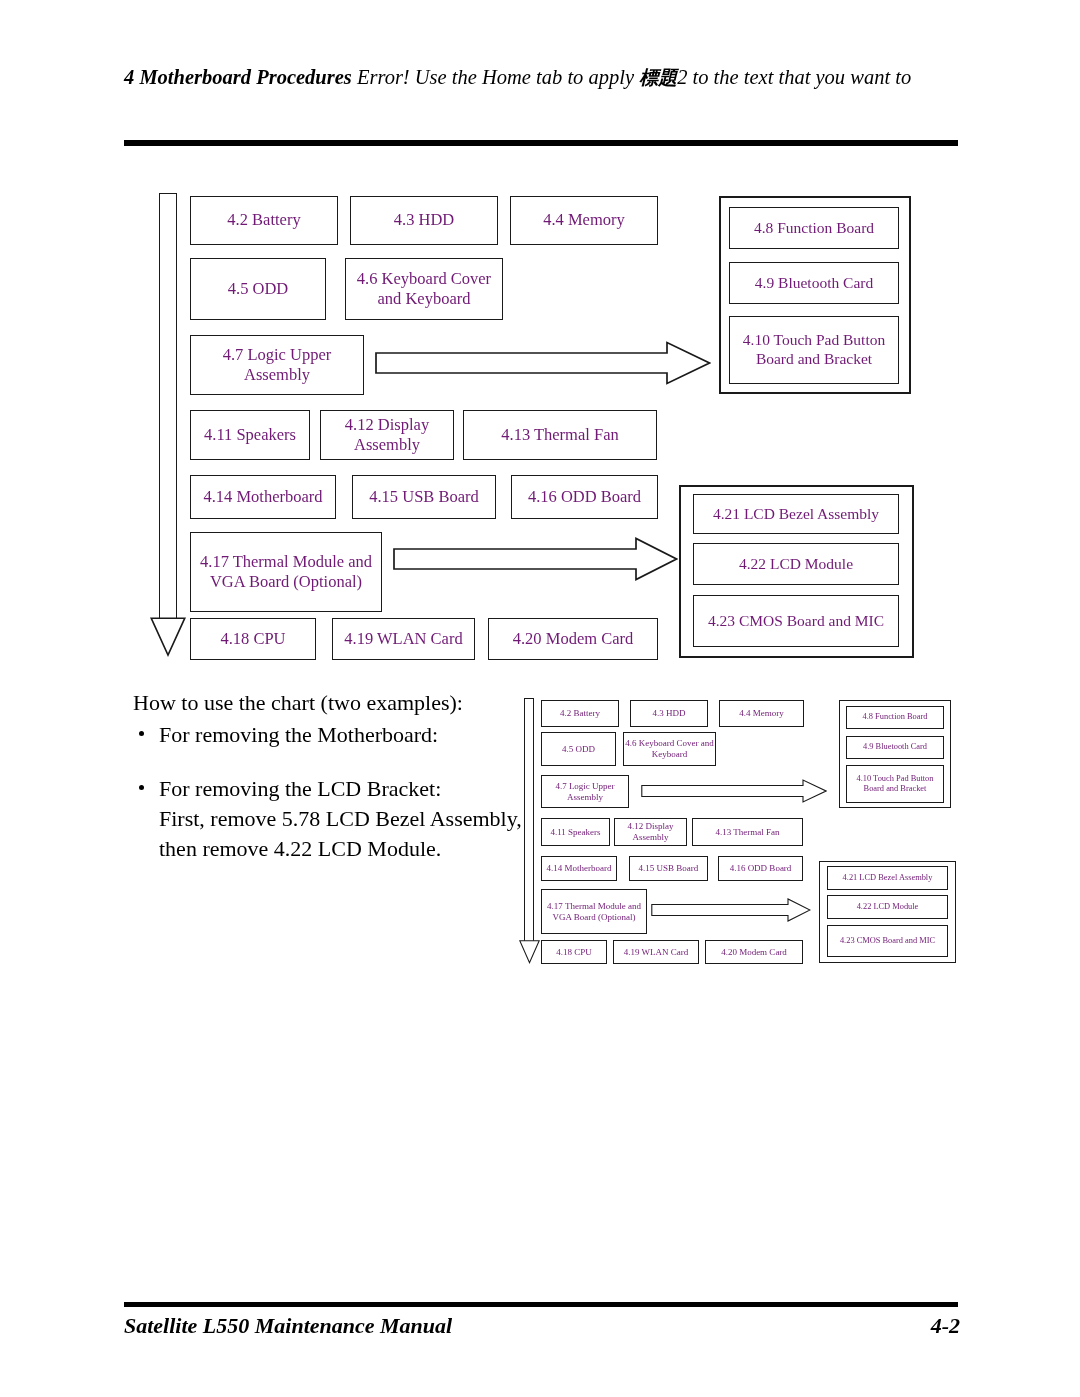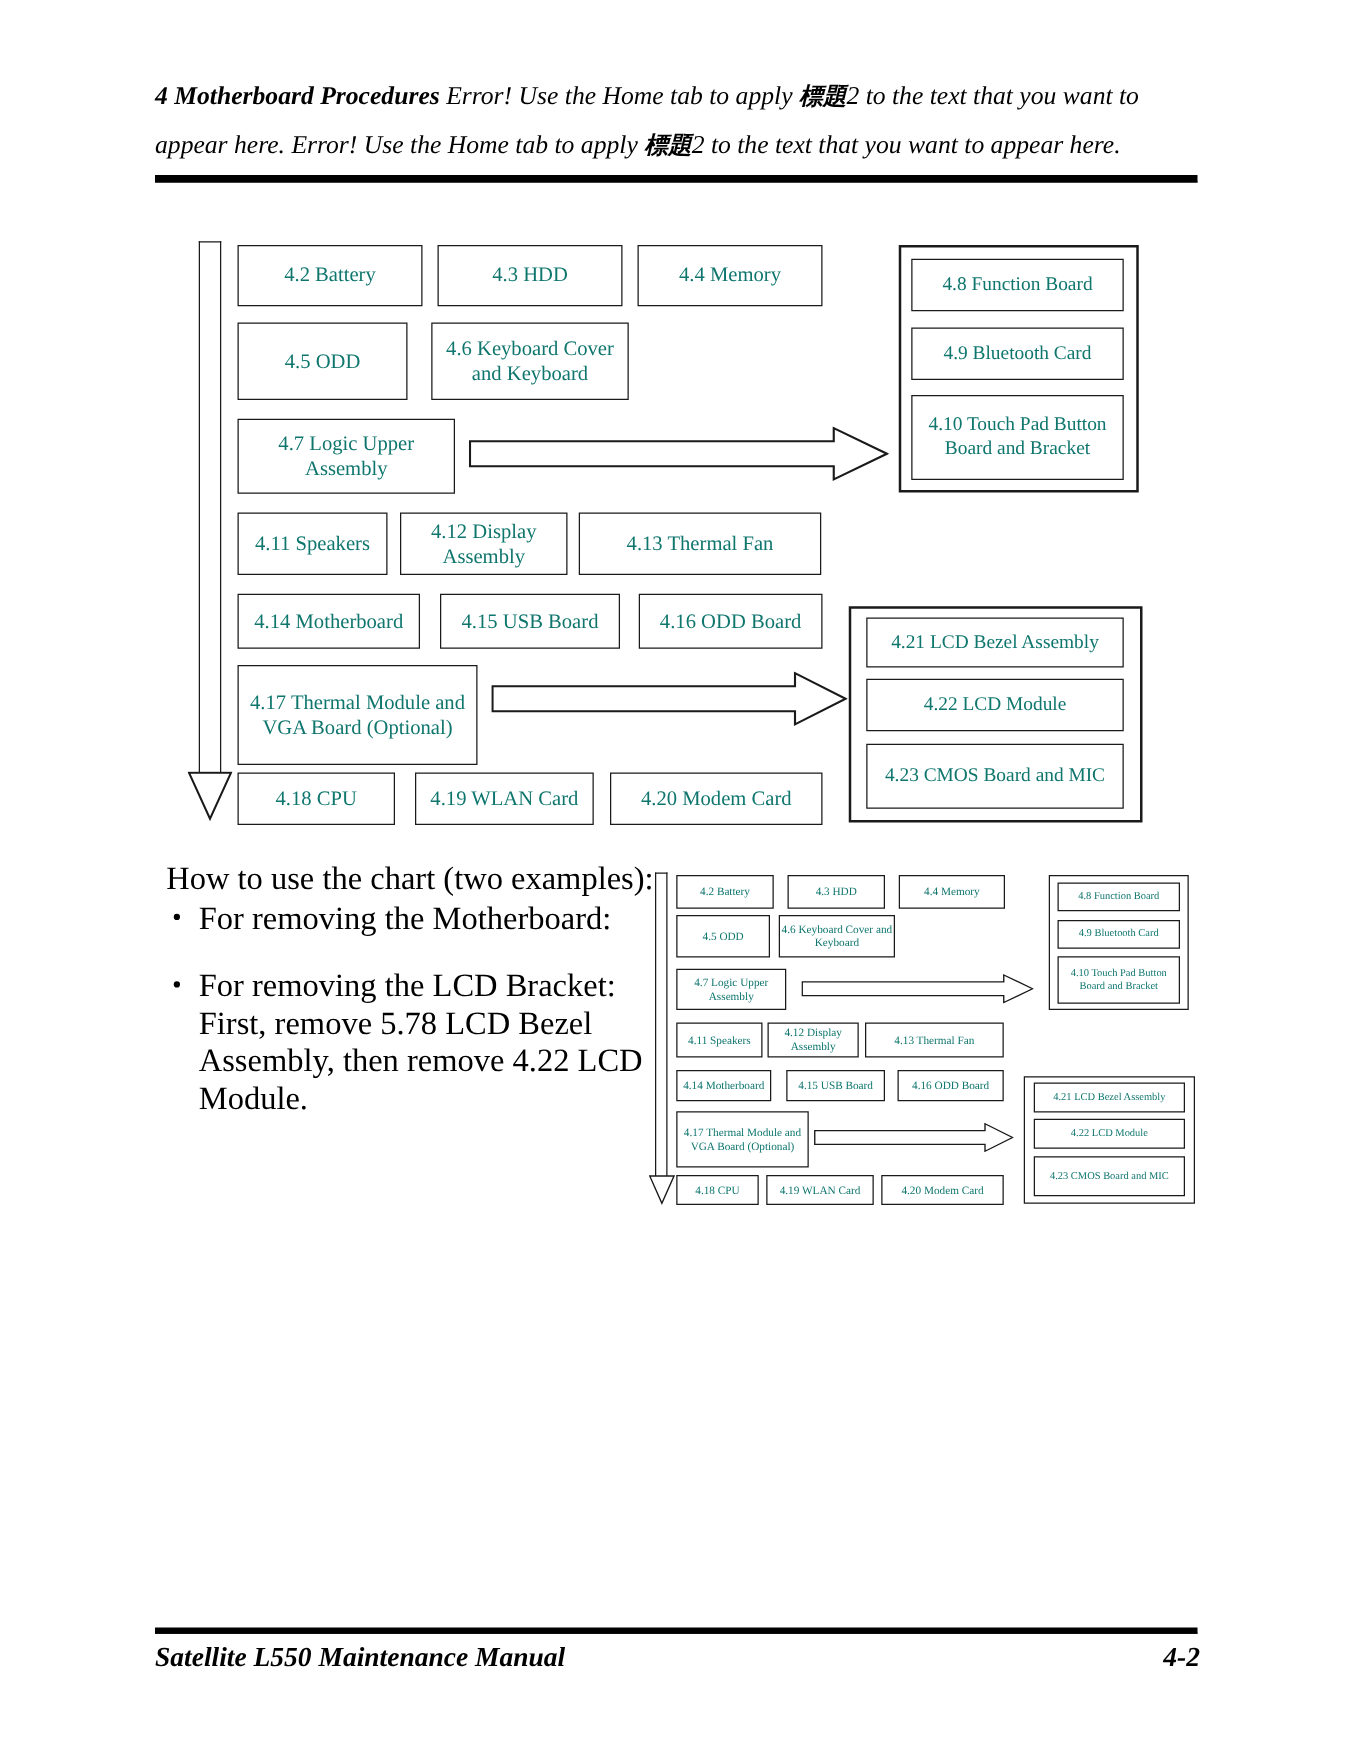--- a/index.html
+++ b/index.html
@@ -60,21 +60,21 @@
   .node {
     position: absolute;
     box-sizing: border-box;
     border: 1.6px solid #1a1a1a;
     background: #ffffff;
     display: flex;
     align-items: center;
     justify-content: center;
     text-align: center;
     line-height: 1.22;
-    color: #0f766e;
+    color: #701a75;
   }
   .group {
     position: absolute;
     box-sizing: border-box;
     border: 2.2px solid #1a1a1a;
     background: #ffffff;
   }
   .vshaft {
     position: absolute;
     box-sizing: border-box;
@@ -91,21 +91,21 @@
   #main-diagram {
     left: 0; top: 0; width: 1080px; height: 700px;
   }
 
   
   #howto {
     position: absolute;
     left: 133px;
     top: 688px;
     width: 390px;
-    font-size: 26px;
+    font-size: 22px;
     line-height: 30px;
   }
   #howto .lead { margin: 0 0 0 0; }
   #howto .bullet-row {
     position: relative;
     padding-left: 26px;
     margin-top: 2px;
   }
   #howto .bullet-dot {
     position: absolute;
@@ -147,24 +147,20 @@
 </head>
 <body>
 
 <div id="header">
   <div class="head-line head-line-1">
     <span class="head-strong">4</span>
     <span class="head-strong">Motherboard Procedures</span>
     <span>Error! Use the Home tab to apply</span>
     <span class="head-cjk">標題</span><span>2 to the text that you want to</span>
   </div>
-  <div class="head-line head-line-2">
-    <span>appear here. Error! Use the Home tab to apply</span>
-    <span class="head-cjk">標題</span><span>2 to the text that you want to appear here.</span>
-  </div>
 </div>
 <div id="header-rule"></div>
 
 <div id="main-diagram" class="diagram">
 
   <div class="vshaft" style="left:159px; top:193px; width:18px; height:428px;"></div>
   <svg style="position:absolute; left:150px; top:617px;" width="36" height="40" viewBox="0 0 36 40">
     <polygon points="1.2,1.2 34.8,1.2 18,38" fill="#ffffff" stroke="#1a1a1a" stroke-width="1.6"></polygon>
   </svg>
 

